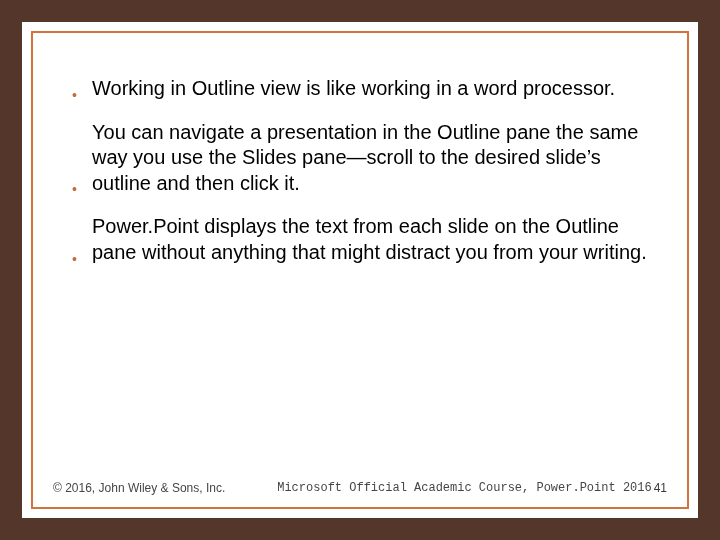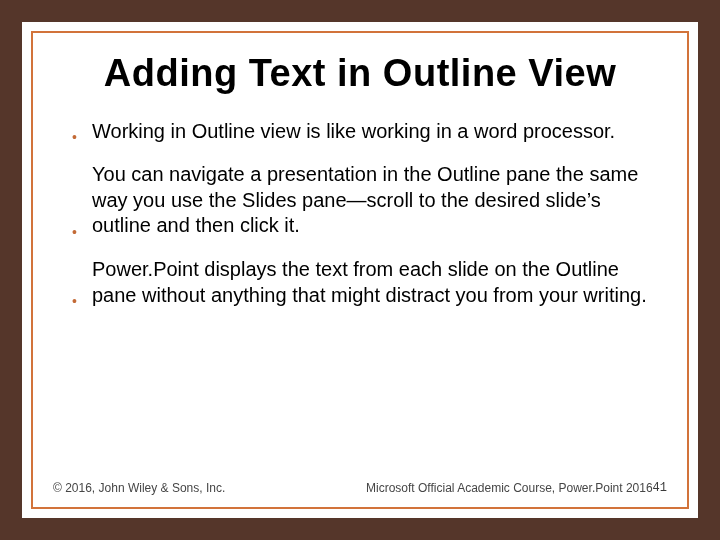--- a/index.html
+++ b/index.html
@@ -96,38 +96,37 @@
     align-items: flex-end;
     font-size: 12px;
     line-height: 1;
     color: #464646;
   }
   .footer-left {
     flex: 0 0 auto;
   }
   .footer-center {
     flex: 1 1 auto;
-    text-align: right;
+    text-align: center;
     padding-left: 50px;
+    font-family: Liberation Mono, monospace;
   }
   .footer-right {
     flex: 0 0 auto;
     color: #3a3a3a;
-    font-family: Liberation Mono, monospace;
   }
 </style>
 </head>
 <body>
 
 <div class="canvas">
   <div class="slide-outer">
     <div class="slide-inner-border"></div>
 
     <div class="content-wrap">
-      <h1 class="title">Adding Text in Outline View</h1>
 
       <div class="bullets">
         <div class="bullet">
           <span class="dot"></span>
           <span class="text">Working in Outline view is like working in a word processor.</span>
         </div>
         <div class="bullet">
           <span class="dot"></span>
           <span class="text">You can navigate a presentation in the Outline pane the same way you use the Slides pane—scroll to the desired slide’s outline and then click it.</span>
         </div>

